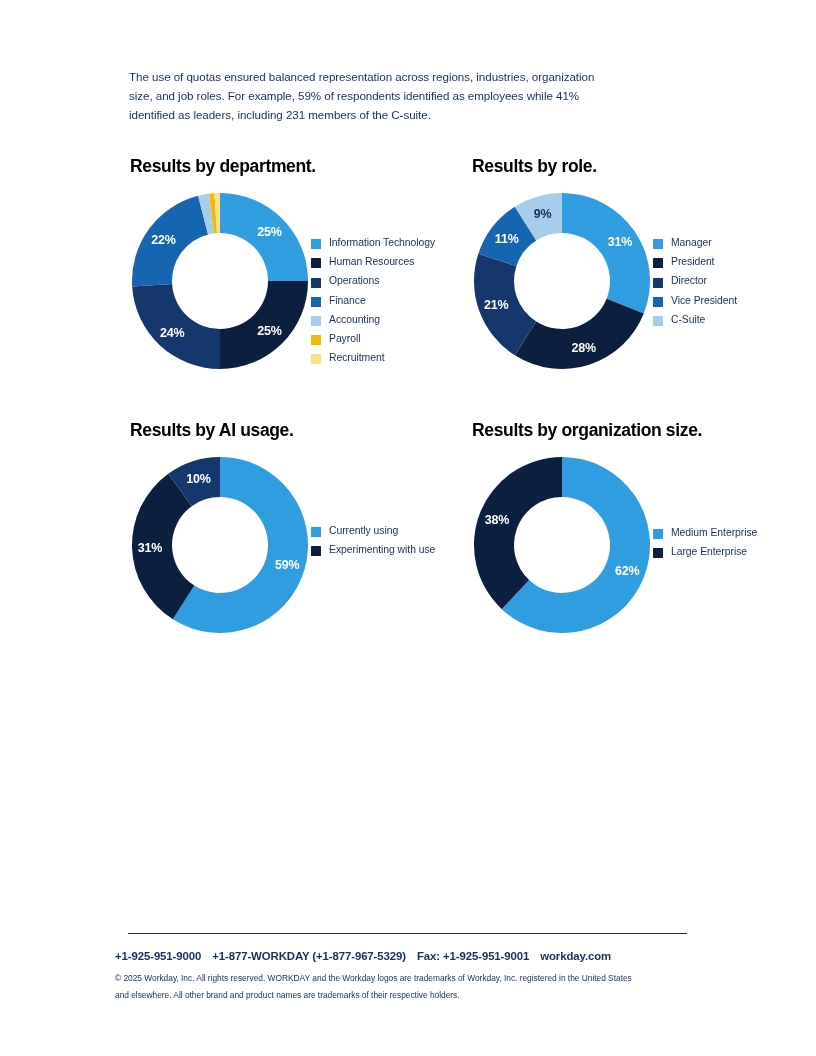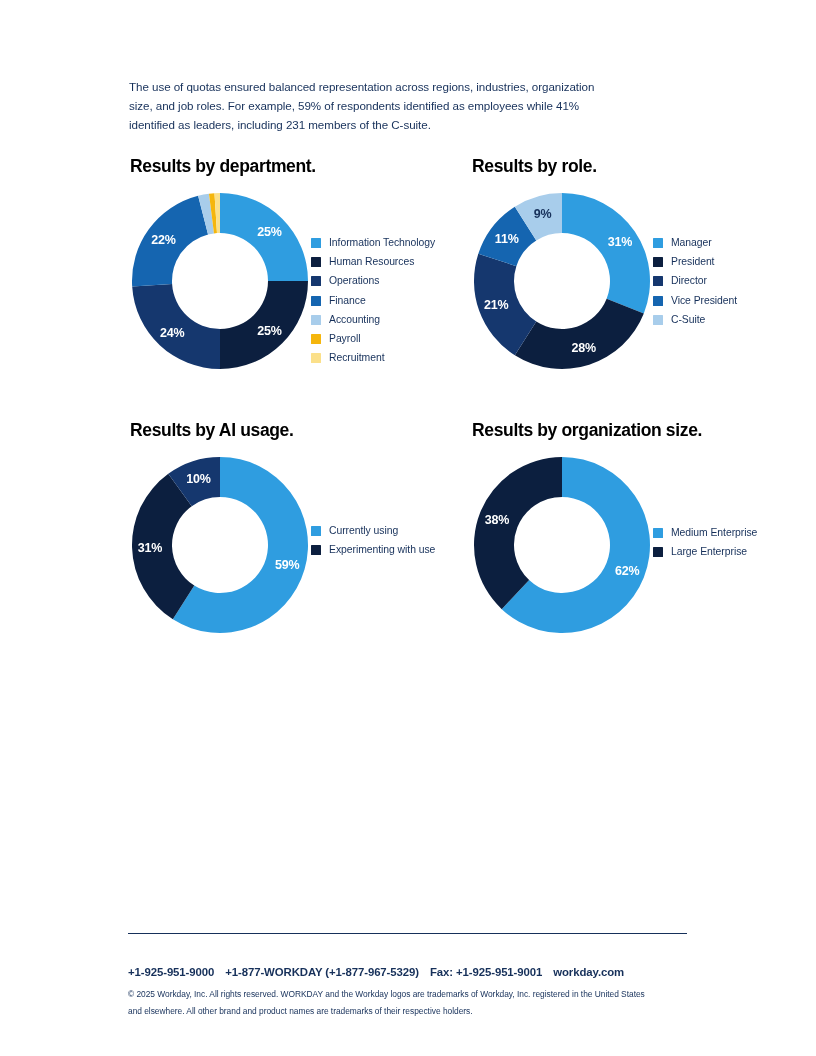--- a/index.html
+++ b/index.html
@@ -18,21 +18,21 @@
 
   .page {
     position: absolute;
     inset: 0;
   }
 
   
   .intro {
     position: absolute;
     left: 129px;
-    top: 65px;
+    top: 55px;
     width: 470px;
     font-size: 11.6px;
     line-height: 19.4px;
     color: #16305a;
     font-weight: 400;
     letter-spacing: -0.05px;
   }
 
   
   .chart-block {
@@ -76,21 +76,21 @@
   .legend {
     flex: 0 0 auto;
     padding-top: 22px;
   }
   .legend.lg-low { padding-top: 70px; }
   .legend.lg-mid { padding-top: 46px; }
   .legend.lg-org { padding-top: 72px; }
 
   .legend-item {
     display: flex;
-    align-items: flex-start;
+    align-items: center;
     margin-bottom: 4.6px;
   }
   .legend-swatch {
     width: 10px;
     height: 10px;
     flex: 0 0 auto;
     margin-top: 2px;
     margin-right: 8px;
     border-radius: 0.5px;
   }
@@ -107,24 +107,23 @@
   .footer-rule {
     position: absolute;
     left: 128px;
     top: 933px;
     width: 559px;
     height: 1px;
     background: #16305a;
   }
   .footer {
     position: absolute;
-    left: 128px;
+    left: 115px;
     top: 950px;
     width: 530px;
-    margin-top: 16px;
   }
   .footer-contact {
     font-size: 11.4px;
     font-weight: bold;
     color: #16305a;
     letter-spacing: -0.1px;
     white-space: nowrap;
   }
   .footer-contact span { margin-right: 11px; }
   .footer-legal {

